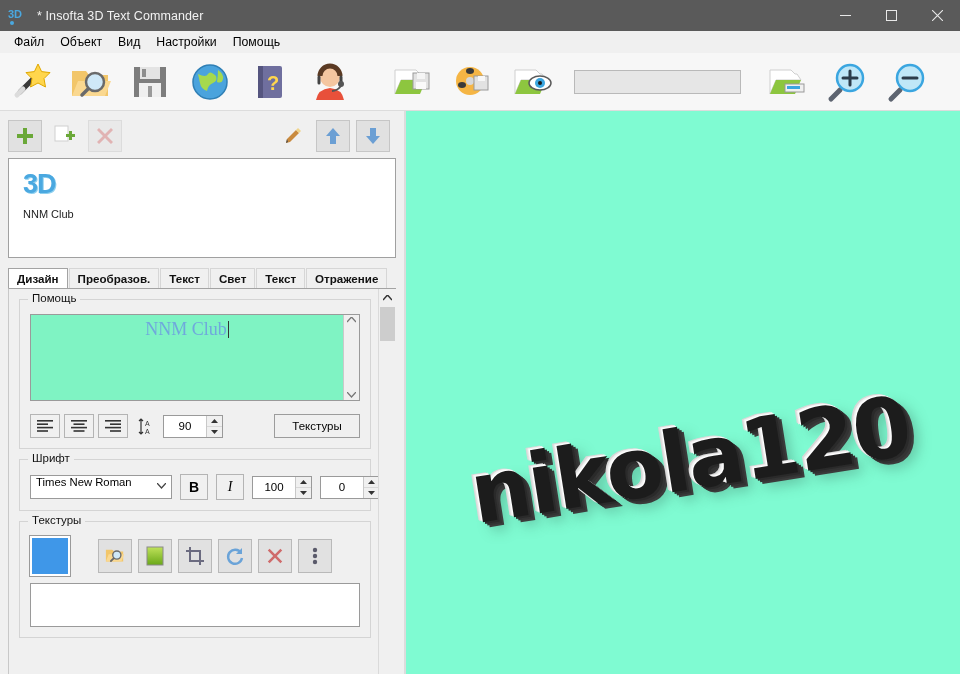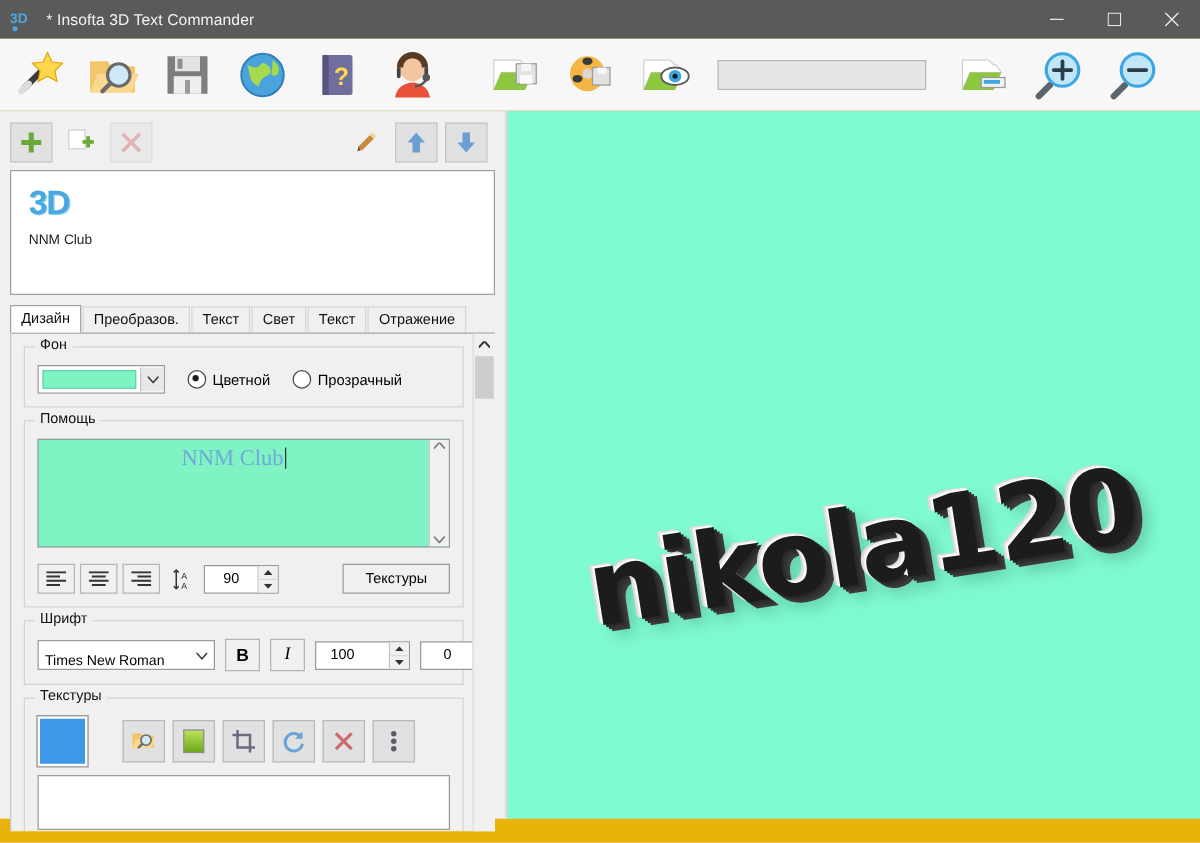--- a/index.html
+++ b/index.html
@@ -55,21 +55,21 @@
   .objlist{
     margin:2px 8px 0 8px;height:98px;background:#fff;border:1px solid #a0a0a0;
     position:relative;
   }
   .obj-item{padding:10px 0 0 14px;width:110px;}
   .obj-logo{font-size:27px;font-weight:bold;color:#4aa8e0;line-height:30px;
             letter-spacing:-1px;text-shadow:1px 1px 0 #8fd0ef;}
   .obj-label{font-size:11px;color:#1e1e1e;margin-top:9px;}
 
   
-  .tabs{display:flex;align-items:flex-end;height:20px;margin:10px 0 0 8px;position:relative;}
+  .tabs{display:flex;height:20px;margin:10px 0 0 8px;position:relative;font-weight:bold;}
   .tab{
     padding:3px 8px 3px 8px;font-size:11.6px;background:#f0f0f0;
     border:1px solid #d6d6d6;border-bottom:none;margin-right:1px;line-height:14px;
     color:#111;
   }
   .tab.active{background:#ffffff;border-color:#a3a3a3;position:relative;z-index:3;padding-bottom:4px;}
 
   
   .panel{
     position:relative;margin:0 8px 0 8px;height:398px;background:#f0f0f0;
@@ -131,21 +131,21 @@
   .spin .sp-btns{width:15px;height:21px;display:flex;flex-direction:column;border-left:1px solid #c8c8c8;}
   .spin .sp-btns div{flex:1;background:#f0f0f0;display:flex;align-items:center;justify-content:center;}
   .spin .sp-btns div+div{border-top:1px solid #d8d8d8;}
   .pbtn{
     margin-left:auto;width:84px;height:22px;background:#f0f0f0;border:1px solid #9c9c9c;
     display:flex;align-items:center;justify-content:center;font-size:11.5px;
   }
 
   
   .fontcombo{
-    width:140px;height:22px;border:1px solid #9a9a9a;background:#fff;display:flex;align-items:flex-end;flex:none;
+    width:140px;height:22px;border:1px solid #9a9a9a;background:#fff;display:flex;align-items:flex-start;flex:none;
   }
   .fontcombo .val{flex:1;padding-left:5px;font-size:11.3px;white-space:nowrap;overflow:hidden;}
   .fontcombo .arrow{width:19px;height:20px;display:flex;align-items:center;justify-content:center;}
   .fbtn{
     width:26px;height:24px;background:#f0f0f0;border:1px solid #b4b4b4;
     display:flex;align-items:center;justify-content:center;margin-left:8px;flex:none;font-size:14px;
   }
 
   
   .tex-swatch{width:36px;height:36px;background:#3f97e8;border:2px solid #fff;outline:1px solid #9a9a9a;flex:none;}
@@ -200,20 +200,27 @@
           </svg>
       </div>
       <div class="wbtn close">
         <svg width="11" height="11" viewBox="0 0 11 11">
             <path d="M0 0 L11 11 M11 0 L0 11" stroke="#e8e8e8" stroke-width="1.1"></path>
           </svg>
       </div>
     </div>
   </div>
 
+  <div class="menubar">
+    <div class="menu-item">Файл</div>
+    <div class="menu-item">Объект</div>
+    <div class="menu-item">Вид</div>
+    <div class="menu-item">Настройки</div>
+    <div class="menu-item">Помощь</div>
+  </div>
 
   <div class="toolbar">
 
     <div class="tbtn">
       <svg width="44" height="44" viewBox="0 0 44 44">
         <path d="M12 32 L30 14" stroke="#3a3a3a" stroke-width="5" stroke-linecap="round"></path>
         <path d="M9 35 L15 29" stroke="#dcdcdc" stroke-width="5" stroke-linecap="round"></path>
         <path d="M30 4 l3.6 7.6 8.4 1-6 6 1.5 8.4-7.5-4-7.5 4 1.5-8.4-6-6 8.4-1z" fill="#ffd64d" stroke="#e0a800" stroke-width="1"></path>
       </svg>
     </div>
@@ -385,41 +392,20 @@
         <div class="tab">Преобразов.</div>
         <div class="tab">Текст</div>
         <div class="tab">Свет</div>
         <div class="tab">Текст</div>
         <div class="tab">Отражение</div>
       </div>
 
       <div class="panel">
         <div class="panel-inner">
 
-          <div class="group">
-            <div class="group-title">Фон</div>
-            <div class="row">
-              <div class="colorcombo">
-                <div class="swatch"></div>
-                <div class="arrow">
-                  <svg width="9" height="6" viewBox="0 0 9 6">
-                      <path d="M0 0l4.5 5L9 0" fill="none" stroke="#444" stroke-width="1.3"></path>
-                    </svg>
-                </div>
-              </div>
-              <div class="radio on">
-                <span class="dot"></span>
-                <span>Цветной</span>
-              </div>
-              <div class="radio">
-                <span class="dot"></span>
-                <span>Прозрачный</span>
-              </div>
-            </div>
-          </div>
 
           <div class="group">
             <div class="group-title">Помощь</div>
             <div class="textarea-wrap">
               <div class="textarea">
                 <div class="ta-text">
                   <span>NNM Club</span><span class="caret"></span>
                 </div>
               </div>
               <div class="ta-scroll">
@@ -495,21 +481,21 @@
               <div class="fontcombo">
                 <div class="val">Times New Roman</div>
                 <div class="arrow">
                   <svg width="9" height="6" viewBox="0 0 9 6">
                       <path d="M0 0l4.5 5L9 0" fill="none" stroke="#444" stroke-width="1.3"></path>
                     </svg>
                 </div>
               </div>
               <div class="fbtn" style="font-weight:bold;">B</div>
               <div class="fbtn" style="font-family:'Liberation Serif',serif;font-style:italic;">I</div>
-              <div class="spin" style="margin-left:8px;gap:16px;">
+              <div class="spin" style="margin-left:8px;">
                 <input readonly="" value="100" style="">
                 <div class="sp-btns">
                   <div>
                       <svg width="7" height="4" viewBox="0 0 7 4">
                         <path d="M0 4l3.5-4L7 4z" fill="#333"></path>
                       </svg>
                     </div>
                   <div>
                       <svg width="7" height="4" viewBox="0 0 7 4">
                         <path d="M0 0l3.5 4L7 0z" fill="#333"></path>

